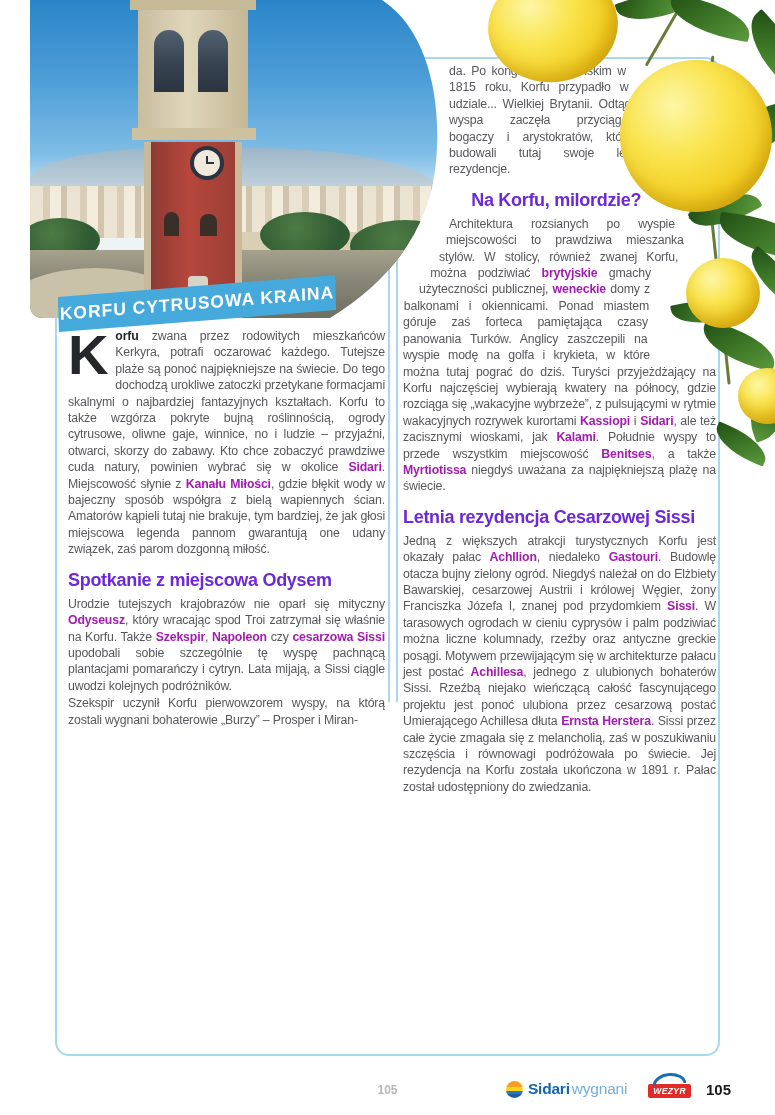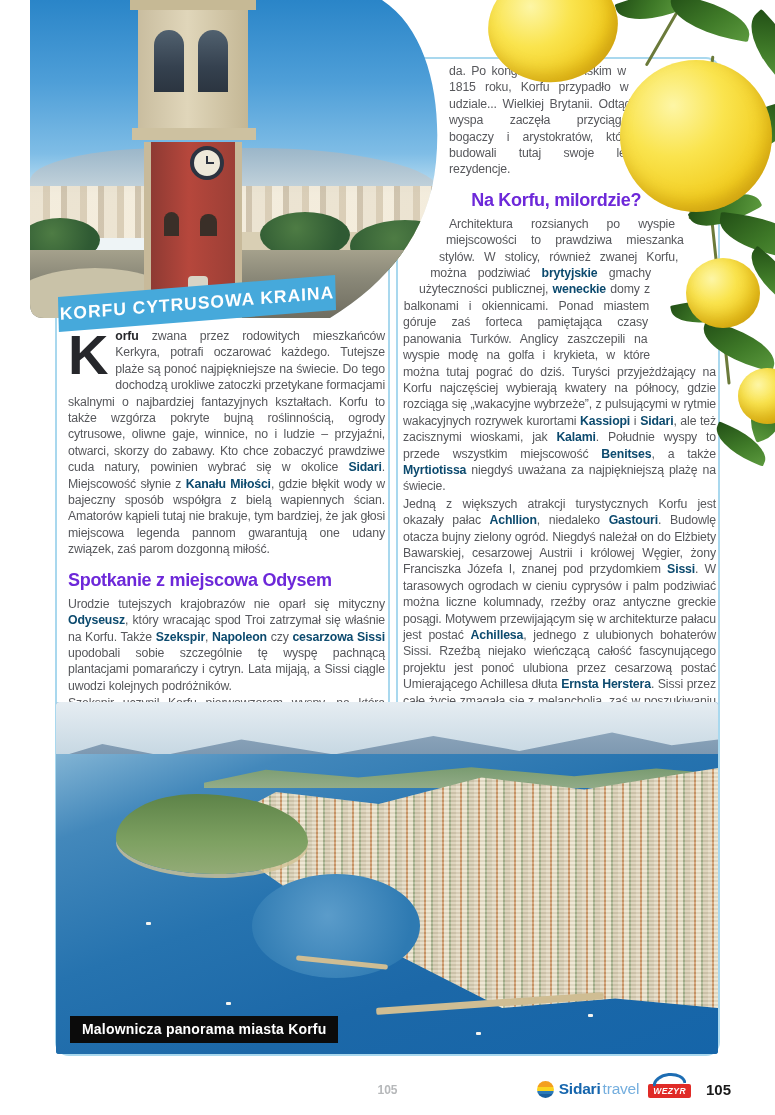--- a/index.html
+++ b/index.html
@@ -14,21 +14,21 @@
 
   
   .col{position:absolute;z-index:2;color:#57585c;font-size:12.3px;line-height:16.4px;
        text-align:justify;letter-spacing:-0.15px;}
   .col p{margin:0 0 1px 0;}
   .col h2{color:#6d28d9;font-size:18px;line-height:22px;letter-spacing:-0.3px;
           margin:11px 0 5px 0;font-weight:bold;}
   .left-col{left:68px;top:328px;width:317px;}
   .right-col{left:403px;top:63px;width:313px;}
   .right-col h2.centered{text-align:center;}
-  .kw{color:#0c4a6e;font-weight:bold;}
+  .kw{color:#a21caf;font-weight:bold;}
   .bd{color:#26272b;font-weight:bold;}
   .dropcap{float:left;font-size:56px;line-height:46px;font-weight:bold;color:#26272b;
            padding:4px 7px 0 0;}
   .float-photo{float:left;width:46px;height:250px;
      shape-outside:ellipse(100px 175px at -52px 70px);shape-margin:12px;}
   .float-lemons{float:right;width:90px;height:292px;shape-margin:10px;
      shape-outside:polygon(100% 0%,11% 0%,22% 20%,70% 55%,98% 62%,98% 70%,39% 74%,35% 95%,100% 97%);}
 
   
   .photo-top{position:absolute;left:30px;top:0;width:410px;height:320px;z-index:6;
@@ -96,21 +96,21 @@
     font-weight:bold;font-size:14px;padding:5px 12px 6px;letter-spacing:.2px;white-space:nowrap;}
 
   
   .footer-center{position:absolute;left:0;top:1083px;width:775px;text-align:center;
     color:#b6b8ba;font-size:12px;font-weight:bold;z-index:3;}
   .footer-right{position:absolute;right:44px;top:1080px;display:flex;align-items:center;gap:5px;z-index:3;}
   .sun{width:17px;height:17px;border-radius:50%;
     background:linear-gradient(180deg,#f49f1e 0 38%,#fbd41e 38% 56%,#2b79b8 56% 74%,#1a5f9e 74% 100%);}
   .coral{font-weight:bold;color:#1565ad;font-size:15.5px;letter-spacing:-0.2px;}
   .travel{color:#74aede;font-size:15.5px;letter-spacing:-0.2px;margin-left:-3px;}
-  .wezyr-wrap{position:relative;margin-left:4px;}
+  .wezyr-wrap{position:relative;margin-left:16px;}
   .wezyr{background:#e02b27;color:#fff;font-size:8.5px;font-weight:bold;font-style:italic;
     padding:2px 5px 2px;border-radius:2px;letter-spacing:.4px;}
   .swoosh{position:absolute;top:-7px;left:4px;width:34px;height:12px;border:3px solid #1d6db3;
     border-bottom:none;border-radius:50% 50% 0 0/100% 100% 0 0;transform:rotate(-6deg);box-sizing:border-box;}
   .pagenum{color:#1a1a1a;font-weight:bold;font-size:15px;margin-left:10px;}
 </style>
 </head>
 <body>
 
 <div class="page">
@@ -125,20 +125,21 @@
     <p><span>Urodzie tutejszych krajobrazów nie oparł się mityczny </span><span class="kw">Odyseusz</span><span>, który wracając spod Troi zatrzymał się właśnie na Korfu. Także </span><span class="kw">Szekspir</span><span>, </span><span class="kw">Napoleon</span><span> czy </span><span class="kw">cesarzowa Sissi</span><span> upodobali sobie szczególnie tę wyspę pachnącą plantacjami pomarańczy i cytryn. Lata mijają, a Sissi ciągle uwodzi kolejnych podróżników.</span></p>
     <p><span>Szekspir uczynił Korfu pierwowzorem wyspy, na którą zostali wygnani bohaterowie „Burzy” – Prosper i Miran-</span></p>
   </div>
 
   <div class="col right-col">
     <div class="float-photo"></div>
     <div class="float-lemons"></div>
     <p><span>da. Po kongresie wiedeńskim w 1815 roku, Korfu przypadło w udziale... Wielkiej Brytanii. Odtąd wyspa zaczęła przyciągać bogaczy i arystokratów, którzy budowali tutaj swoje letnie rezydencje.</span></p>
     <h2 class="centered">Na Korfu, milordzie?</h2>
     <p><span>Architektura rozsianych po wyspie miejscowości to prawdziwa mieszanka stylów. W stolicy, również zwanej Korfu, można podziwiać </span><span class="kw">brytyjskie</span><span> gmachy użyteczności publicznej, </span><span class="kw">weneckie</span><span> domy z balkonami i okiennicami. Ponad miastem góruje zaś forteca pamiętająca czasy panowania Turków. Anglicy zaszczepili na wyspie modę na golfa i krykieta, w które można tutaj pograć do dziś. Turyści przyjeżdżający na Korfu najczęściej wybierają kwatery na północy, gdzie rozciąga się „wakacyjne wybrzeże”, z pulsującymi w rytmie wakacyjnych rozrywek kurortami </span><span class="kw">Kassiopi</span><span> i </span><span class="kw">Sidari</span><span>, ale też zacisznymi wioskami, jak </span><span class="kw">Kalami</span><span>. Południe wyspy to przede wszystkim miejscowość </span><span class="kw">Benitses</span><span>, a także </span><span class="kw">Myrtiotissa</span><span> niegdyś uważana za najpiękniejszą plażę na świecie.</span></p>
+    <h2>Letnia rezydencja Cesarzowej Sissi</h2>
     <p><span>Jedną z większych atrakcji turystycznych Korfu jest okazały pałac </span><span class="kw">Achllion</span><span>, niedaleko </span><span class="kw">Gastouri</span><span>. Budowlę otacza bujny zielony ogród. Niegdyś należał on do Elżbiety Bawarskiej, cesarzowej Austrii i królowej Węgier, żony Franciszka Józefa I, znanej pod przydomkiem </span><span class="kw">Sissi</span><span>. W tarasowych ogrodach w cieniu cyprysów i palm podziwiać można liczne kolumnady, rzeźby oraz antyczne greckie posągi. Motywem przewijającym się w architekturze pałacu jest postać </span><span class="kw">Achillesa</span><span>, jednego z ulubionych bohaterów Sissi. Rzeźbą niejako wieńczącą całość fascynującego projektu jest ponoć ulubiona przez cesarzową postać Umierającego Achillesa dłuta </span><span class="kw">Ernsta Herstera</span><span>. Sissi przez całe życie zmagała się z melancholią, zaś w poszukiwaniu szczęścia i równowagi podróżowała po świecie. Jej rezydencja na Korfu została ukończona w 1891 r. Pałac został udostępniony do zwiedzania.</span></p>
   </div>
 
   <div class="photo-top">
     <div class="pt-sky"></div>
     <div class="pt-hills"></div>
     <div class="pt-city"></div>
     <div class="pt-wall"></div>
     <div class="pt-tree" style="left:-10px;top:218px;width:80px;height:44px;"></div>
     <div class="pt-tree" style="left:230px;top:212px;width:90px;height:46px;"></div>
@@ -176,43 +177,26 @@
   <div class="leaf" style="left:742px;top:262px;width:60px;height:26px;transform:rotate(40deg);"></div>
   <div class="leaf" style="left:672px;top:300px;width:56px;height:24px;transform:rotate(-12deg);"></div>
   <div class="leaf" style="left:700px;top:330px;width:78px;height:32px;transform:rotate(16deg);"></div>
   <div class="leaf" style="left:744px;top:398px;width:44px;height:36px;transform:rotate(70deg);"></div>
   <div class="leaf" style="left:712px;top:432px;width:58px;height:24px;transform:rotate(24deg);"></div>
   <div class="lemon" style="left:488px;top:-30px;width:130px;height:112px;transform:rotate(-8deg);"></div>
   <div class="lemon" style="left:620px;top:60px;width:152px;height:152px;"></div>
   <div class="lemon" style="left:686px;top:258px;width:74px;height:70px;"></div>
   <div class="lemon" style="left:738px;top:368px;width:58px;height:56px;"></div>
 
-  <div class="photo-bottom">
-    <div class="pb-sky"></div>
-    <div class="pb-mountains"></div>
-    <div class="pb-sea"></div>
-    <div class="pb-ridge"></div>
-    <div class="pb-land"></div>
-    <div class="pb-fort"></div>
-    <div class="pb-bay"></div>
-    <div class="pb-pier" style="left:320px;top:298px;width:228px;height:7px;transform:rotate(-4deg);"></div>
-    <div class="pb-pier" style="left:240px;top:258px;width:92px;height:5px;transform:rotate(6deg);"></div>
-    <div class="pb-boat" style="left:170px;top:300px;"></div>
-    <div class="pb-boat" style="left:238px;top:322px;"></div>
-    <div class="pb-boat" style="left:420px;top:330px;"></div>
-    <div class="pb-boat" style="left:532px;top:312px;"></div>
-    <div class="pb-boat" style="left:90px;top:220px;"></div>
-    <div class="pb-caption">Malownicza panorama miasta Korfu</div>
-  </div>
 
   <div class="footer-center">105</div>
   <div class="footer-right">
     <span class="sun"></span>
     <span class="coral">Sidari</span>
-    <span class="travel">travel</span>
+    <span class="travel">wygnani</span>
     <span class="wezyr-wrap">
       <span class="swoosh"></span>
       <span class="wezyr">WEZYR</span>
     </span>
     <span class="pagenum">105</span>
   </div>
 
 </div>
 
 </body></html>

